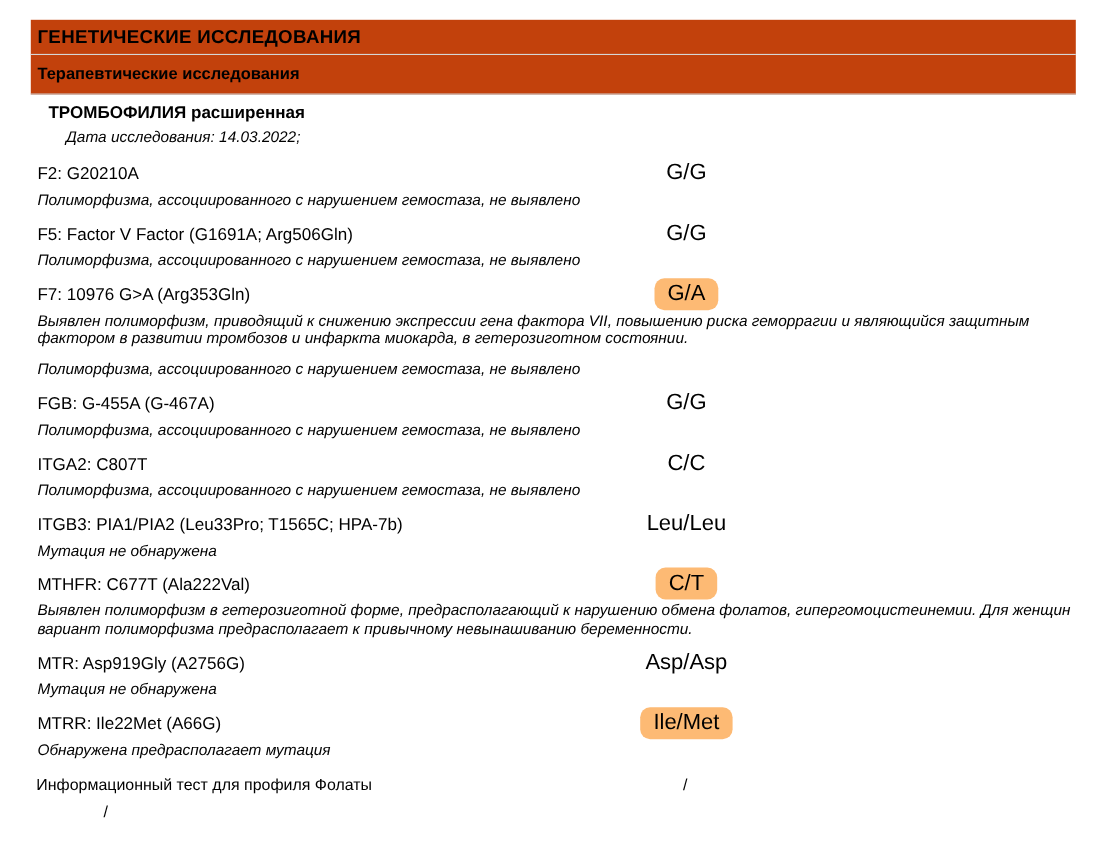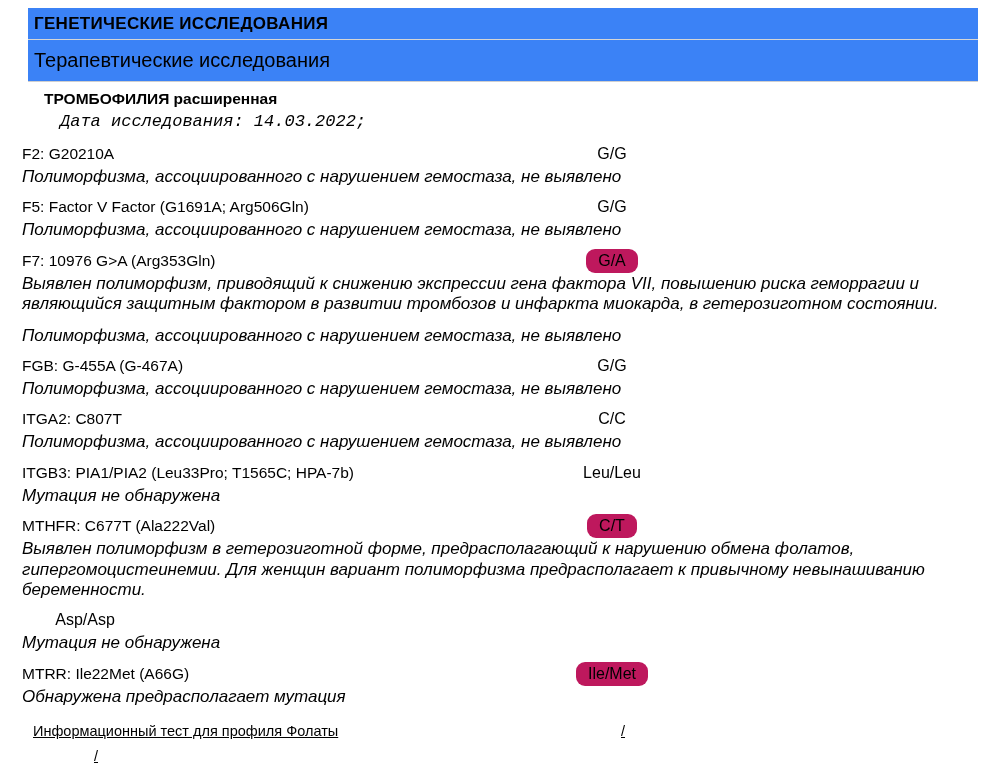--- a/index.html
+++ b/index.html
@@ -7,82 +7,81 @@
     width:1000px;height:771px;
     background:#ffffff;
     color:#000;
     font-family:"Liberation Sans", sans-serif;
     overflow:hidden;
   }
   .page{position:relative;width:1000px;height:771px;}
 
   
   .header-band{
-    margin:8px 22px 0 28px;
-    background:#3b82f6;
+    margin:18px 22px 0 28px;
+    background:#c2410c;
     border-bottom:1px solid #cfcfcf;
   }
   .band-title{
     font-size:17px;
     font-weight:bold;
     letter-spacing:.3px;
     padding:6px 0 5px 6px;
     border-bottom:1px solid #d6d6d6;
   }
   .band-subtitle{
-    font-size:20px;
-    font-weight:normal;
+    font-size:15px;
+    font-weight:bold;
     padding:9px 0 9px 6px;
   }
 
   .section-title{
     margin:8px 22px 0 44px;
     font-size:15.5px;
     font-weight:bold;
   }
   .study-date{
     margin:4px 22px 12px 60px;
-    font-size:17px;
+    font-size:14px;
     font-style:italic;
-    font-family:Liberation Mono, monospace;
   }
 
   
   .tests{margin-top:14px;}
-  .test-block{margin:0 22px 11px 22px;}
+  .test-block{margin:0 22px 11px 34px;}
   .test-line{display:flex;align-items:baseline;}
   .test-name{
     flex:none;
     width:527px;
     font-size:15.5px;
     white-space:nowrap;
   }
   .test-result{
     flex:none;
     width:126px;
     text-align:center;
-    font-size:16px;
+    font-size:20px;
   }
   .result-text{display:inline-block;}
   .result-text.hl{
-    background:#be185d;
+    background:#fdba74;
     padding:3px 12px;
     margin:-3px -12px;
     border-radius:9px;
   }
   .test-note{
     margin-top:4px;
-    font-size:17px;
+    font-size:14px;
     font-style:italic;
     line-height:1.2;
     max-width:945px;
   }
 
   
-  .info-tests{margin-top:16px;text-decoration:underline;}
+  .info-tests{margin-top:16px;}
   .info-row{
     display:flex;
     align-items:baseline;
     margin:0 22px 9px 33px;
     font-size:14.5px;
   }
   .info-name{flex:none;width:527px;white-space:nowrap;}
   .info-result{flex:none;width:126px;text-align:center;}
 </style>
 </head>
@@ -171,20 +170,21 @@
       <div class="test-result">
         <span class="result-text hl">C/T</span>
       </div>
     </div>
     <div class="test-note">Выявлен полиморфизм в гетерозиготной форме, предрасполагающий к нарушению обмена фолатов, гипергомоцистеинемии. Для женщин вариант полиморфизма предрасполагает к привычному невынашиванию беременности.</div>
   </div>
 
 
   <div class="test-block">
     <div class="test-line">
+      <div class="test-name">MTR: Asp919Gly (A2756G)</div>
       <div class="test-result">
         <span class="result-text">Asp/Asp</span>
       </div>
     </div>
     <div class="test-note">Мутация не обнаружена</div>
   </div>
 
   <div class="test-block">
     <div class="test-line">
       <div class="test-name">MTRR: Ile22Met (A66G)</div>

